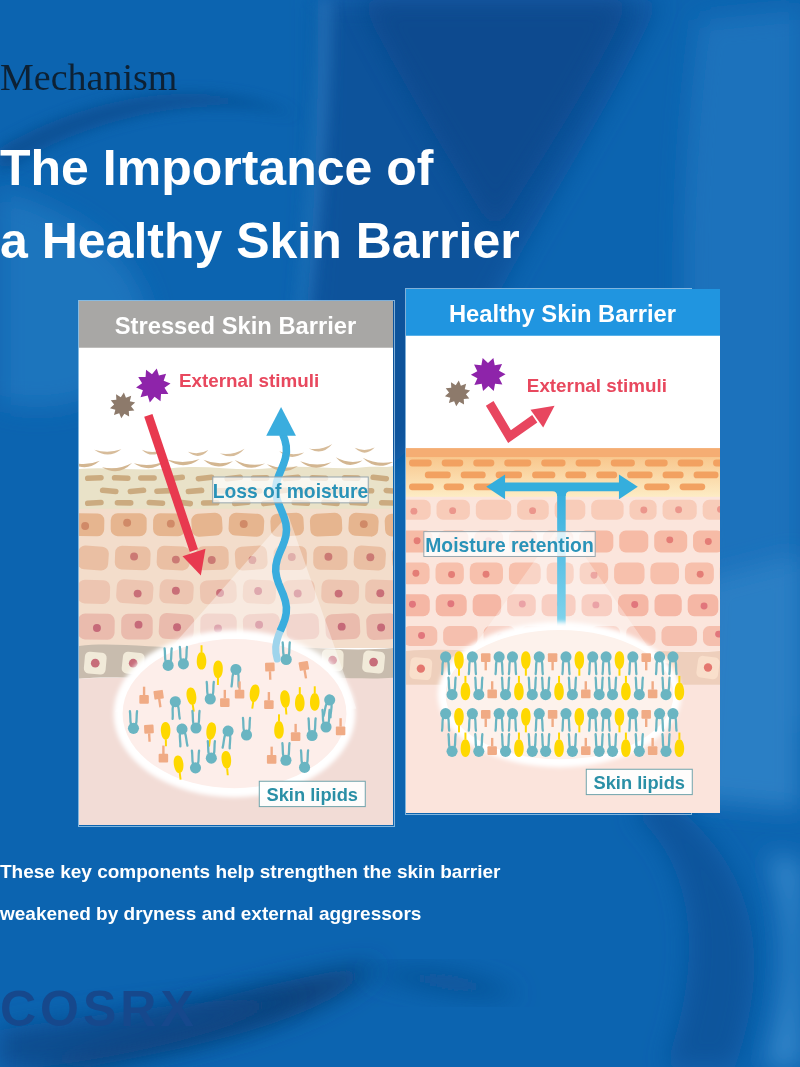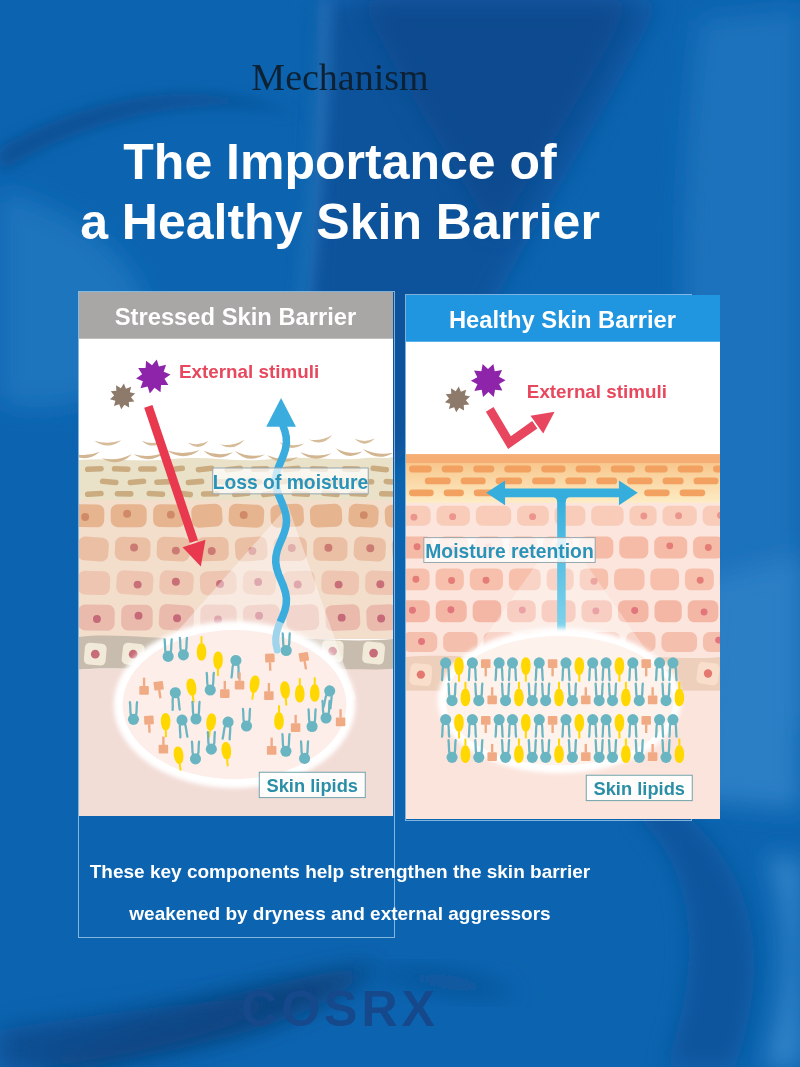--- a/index.html
+++ b/index.html
@@ -1,15 +1,15 @@
 <!DOCTYPE html>
 <html><head><meta charset="utf-8"><style>
 html,body{margin:0;padding:0;width:800px;height:1067px;overflow:hidden;background:#0c64b0}
 body{font-family:"Liberation Sans",sans-serif;position:relative}
-.t{position:absolute;width:680px;text-align:center}
+.t{position:absolute;width:680px;text-align:left}
 </style></head><body>
 
 <svg style="position:absolute;left:0;top:0" width="800" height="1067" viewBox="0 0 800 1067">
  <defs>
   <filter id="b1" x="-40%" y="-40%" width="180%" height="180%">
         <feGaussianBlur stdDeviation="12"></feGaussianBlur>
       </filter>
   <filter id="b2" x="-40%" y="-40%" width="180%" height="180%">
         <feGaussianBlur stdDeviation="7"></feGaussianBlur>
       </filter>
@@ -27,22 +27,22 @@
 
  <path d="M20,1067 C130,1022 260,980 380,964 C315,1030 160,1052 90,1067 Z" fill="#094078" filter="url(#b1)"></path>
  <path d="M0,1067 L0,1030 C90,1015 200,1000 300,995 C220,1040 100,1060 40,1067 Z" fill="#0c4a8a" filter="url(#b1)" opacity="0.85"></path>
  <path d="M360,972 C430,965 480,975 520,995 C470,1000 410,985 360,972 Z" fill="#0d4f92" filter="url(#b1)"></path>
 
  <path d="M655,790 C755,860 775,950 735,1067 L665,1067 C705,960 695,865 635,815 Z" fill="#0d559c" filter="url(#b1)"></path>
  <path d="M768,855 C795,935 785,1005 765,1067 L800,1067 L800,860 Z" fill="#3687cb" filter="url(#b1)"></path>
  <path d="M705,580 L800,555 L800,810 L695,800 Z" fill="#2b7fc5" filter="url(#b1)"></path>
 </svg>
 <div class="t" style="top:55px;font-family:'Liberation Serif',serif;font-size:38px;color:#0d2134">Mechanism</div>
-<div class="t" style="top:132px;font-size:50px;font-weight:bold;color:#ffffff;line-height:60px">The Importance of<br>a Healthy Skin Barrier</div>
-<div style="position:absolute;left:78px;top:291px;width:317px;height:647px;border:1.5px solid rgba(190,225,248,.65);box-sizing:border-box">
+<div class="t" style="top:132px;font-size:50px;font-weight:bold;color:#ffffff;line-height:73px">The Importance of<br>a Healthy Skin Barrier</div>
+<div style="position:absolute;left:78px;top:300px;width:317px;height:527px;border:1.5px solid rgba(190,225,248,.65);box-sizing:border-box">
 <svg width="314" height="524" viewBox="0 0 317 527" preserveAspectRatio="none">
 <defs>
   <filter id="eb" x="-20%" y="-20%" width="140%" height="140%">
           <feGaussianBlur stdDeviation="2.2"></feGaussianBlur>
         </filter>
   <g id="lp">
           <circle cx="0" cy="0" r="5.6" fill="#6ab5c2"></circle>
     <path d="M-2.6,4.5 C-3.6,8 -2.8,12 -3.6,17.2" stroke="#6ab5c2" stroke-width="2.3" fill="none" stroke-linecap="round"></path>
     <path d="M2.6,4.5 C3.6,8 2.8,12 3.6,17.2" stroke="#6ab5c2" stroke-width="2.3" fill="none" stroke-linecap="round"></path>
         </g>
@@ -240,21 +240,21 @@
       <path d="M203.1,332.0 L205.7,326.0 L207.9,320.0 L209.2,314.0 L209.4,308.0 L208.4,302.0 L206.5,296.0 L204.0,290.0 L201.5,284.0 L199.6,278.0 L198.6,272.0 L198.8,266.0 L200.1,260.0 L202.3,254.0 L204.9,248.0 L207.2,242.0 L208.9,236.0 L209.5,230.0 L208.9,224.0 L207.2,218.0 L204.9,212.0 L202.3,206.0 L200.1,200.0 L198.8,194.0 L198.6,188.0 L199.6,182.0 L201.5,176.0 L204.0,170.0 L206.5,164.0 L208.4,158.0 L209.4,152.0 L209.2,146.0 L207.9,140.0 L205.7,134.0" fill="none" stroke="#3aadde" stroke-width="7.6" stroke-linejoin="round"></path>
       <polygon points="204,106.5 189,135.5 219,135.5" fill="#3aadde"></polygon>
       <polygon points="78.5,67.8 80.7,75.0 87.9,73.2 85.5,80.2 92.4,83.0 86.3,87.3 90.2,93.6 82.8,93.5 82.3,100.9 76.3,96.4 71.5,102.2 69.3,95.0 62.1,96.8 64.5,89.8 57.6,87.0 63.7,82.7 59.8,76.4 67.2,76.5 67.7,69.1 73.7,73.6" fill="#8e24aa"></polygon>
       <polygon points="45.3,92.1 47.4,97.2 52.7,95.3 51.3,100.7 56.7,102.2 52.5,105.8 55.9,110.2 50.3,110.7 50.6,116.2 45.8,113.3 42.7,117.9 40.6,112.8 35.3,114.7 36.7,109.3 31.3,107.8 35.5,104.2 32.1,99.8 37.7,99.3 37.4,93.8 42.2,96.7" fill="#8d7a6b"></polygon>
       <text x="101" y="86" font-size="19" font-weight="600" fill="#e8485e">External stimuli</text>
       <rect x="135" y="177" width="157" height="26" fill="#ffffff" fill-opacity="0.72" stroke="#97a6ad" stroke-width="1"></rect>
       <text x="213.5" y="198" font-size="19.5" font-weight="600" fill="#2a93b8" text-anchor="middle">Loss of moisture</text>
       <rect x="182" y="483" width="107" height="25.5" fill="#ffffff" fill-opacity="0.9" stroke="#6fa3ab" stroke-width="1"></rect>
       <text x="235.5" y="502.5" font-size="18.5" font-weight="600" fill="#2a8fa6" text-anchor="middle">Skin lipids</text>
 </svg></div>
-<div style="position:absolute;left:405px;top:294px;width:287px;height:527px;border:1.5px solid rgba(190,225,248,.65);box-sizing:border-box">
+<div style="position:absolute;left:405px;top:288px;width:287px;height:527px;border:1.5px solid rgba(190,225,248,.65);box-sizing:border-box">
 <svg width="314" height="524" viewBox="0 0 317 527" preserveAspectRatio="none">
 <defs>
   <filter id="eb" x="-20%" y="-20%" width="140%" height="140%">
           <feGaussianBlur stdDeviation="2.2"></feGaussianBlur>
         </filter>
   <g id="lp">
           <circle cx="0" cy="0" r="5.6" fill="#6ab5c2"></circle>
     <path d="M-2.6,4.5 C-3.6,8 -2.8,12 -3.6,17.2" stroke="#6ab5c2" stroke-width="2.3" fill="none" stroke-linecap="round"></path>
     <path d="M2.6,4.5 C3.6,8 2.8,12 3.6,17.2" stroke="#6ab5c2" stroke-width="2.3" fill="none" stroke-linecap="round"></path>
         </g>

